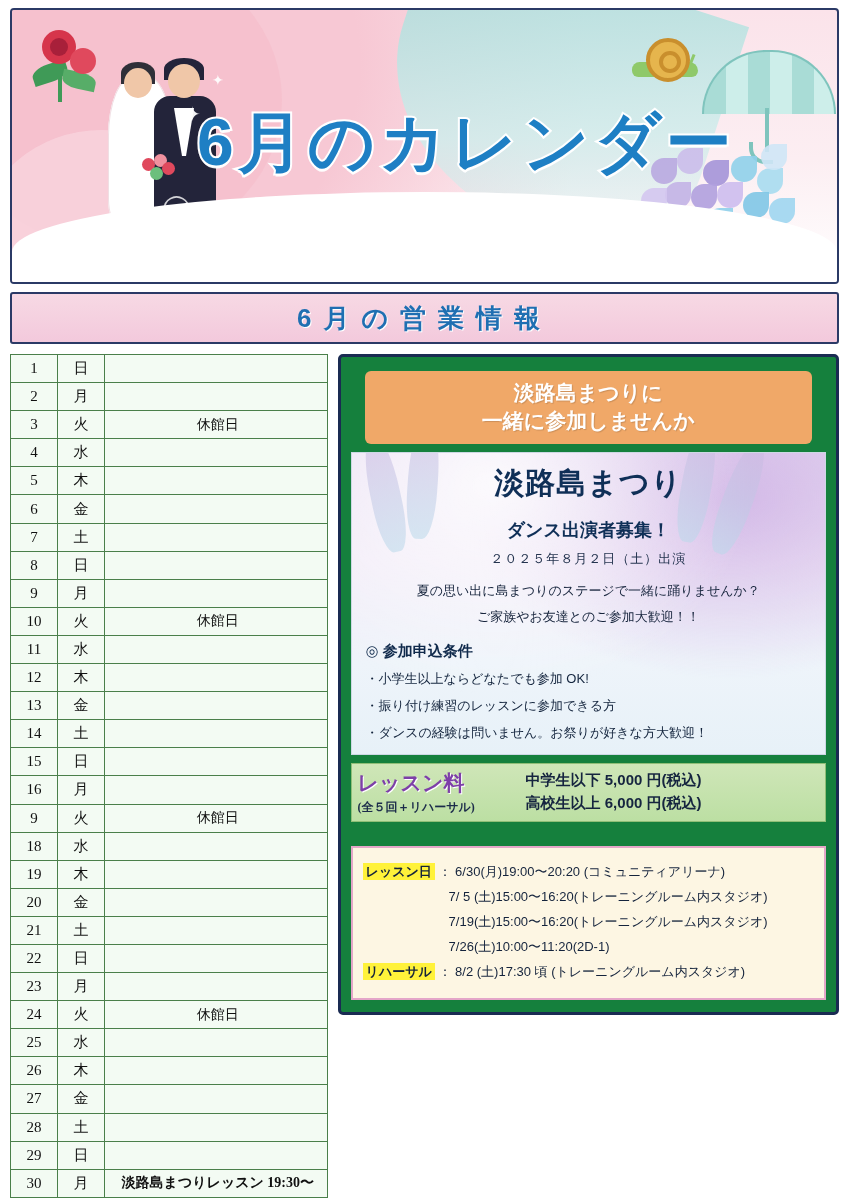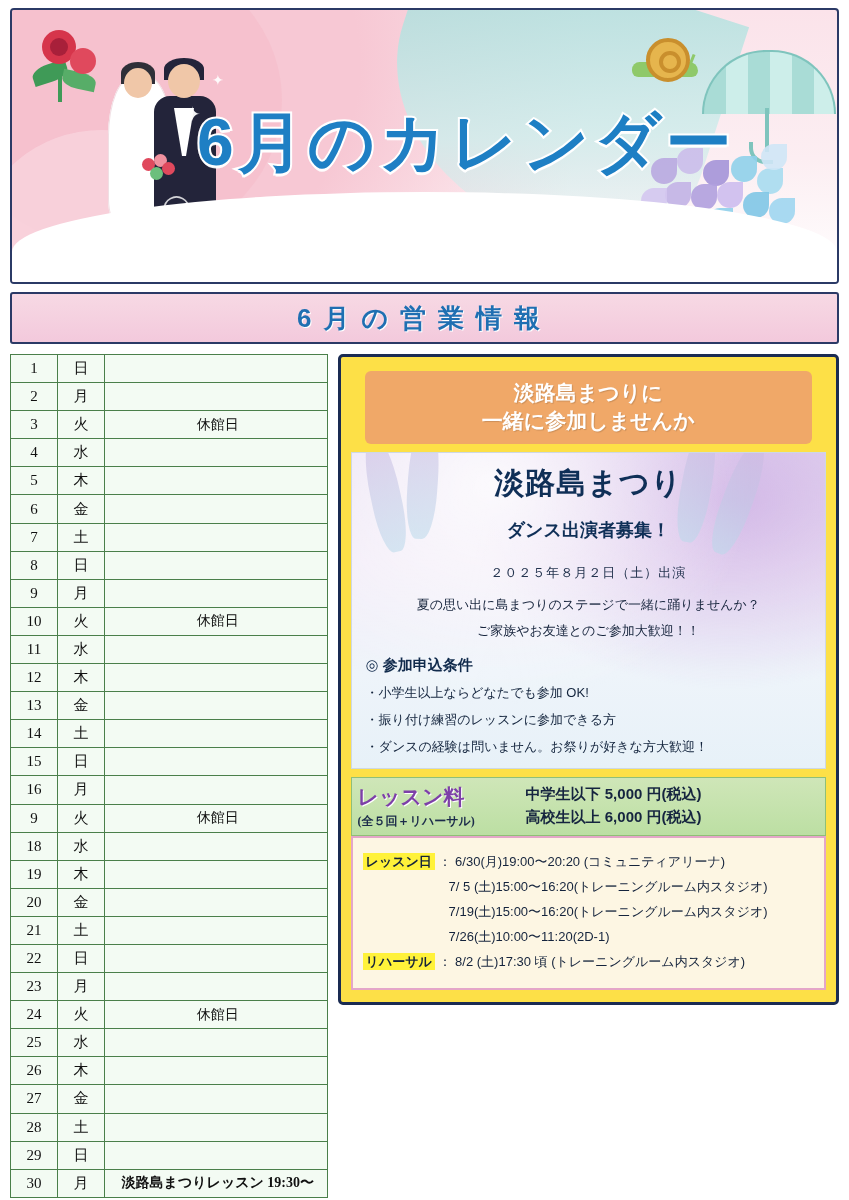--- a/index.html
+++ b/index.html
@@ -124,21 +124,21 @@
   .cal td.n{text-align:center;padding-left:8px;font-size:14px;}
   .sat{color:#1f6fd6;}
   .sun{color:#e3342f;}
   .note-red{color:#e3342f;font-weight:bold;font-size:14px;}
 
   
   .right{
     width:520px;
     border:3px solid #1a2b52;
     border-radius:5px;
-    background:#fde047;
+    background:#15803d;
     padding:10px 10px 12px 10px;
     box-sizing:border-box;
   }
   .cta{
     background:#f0a868;
     border-radius:6px;
     color:#ffffff;
     text-align:center;
     font-size:21px;
     font-weight:bold;
@@ -153,41 +153,41 @@
       radial-gradient(ellipse at 80% 15%, rgba(190,150,220,.55) 0%, rgba(255,255,255,0) 50%),
       linear-gradient(180deg,#e9dff3 0%,#f1eaf7 35%,#eef4fa 70%,#e7f1f8 100%);
     border:1px solid #cdd8e4;
     position:relative;
     padding:10px 14px 12px 14px;
     overflow:hidden;
   }
   .flyer .leaf{position:absolute;width:30px;height:120px;border-radius:50% 50% 40% 40%;background:linear-gradient(180deg,#cbb6e0,#b9d9ea);opacity:.55;}
   .f-title{font-size:30px;font-weight:bold;color:#0f2f57;text-align:center;letter-spacing:1px;position:relative;}
   .f-sub{font-size:18px;font-weight:bold;color:#0f2f57;text-align:center;margin-top:14px;position:relative;}
-  .f-date{font-size:13px;color:#24344f;text-align:center;margin-top:22px;letter-spacing:1px;position:relative;}
+  .f-date{font-size:13px;color:#24344f;text-align:center;margin-top:8px;letter-spacing:1px;position:relative;}
   .f-line{font-size:13px;color:#16243c;text-align:center;margin-top:14px;position:relative;}
   .f-line2{font-size:13px;color:#16243c;text-align:center;margin-top:8px;position:relative;}
   .f-cond-title{font-size:15px;font-weight:bold;color:#102a4c;margin-top:16px;position:relative;}
   .f-cond{font-size:13px;color:#13243d;margin-top:9px;position:relative;}
 
   .fee{
     margin-top:8px;
     background:linear-gradient(180deg,#cfe6b8 0%,#bcdfa3 100%);
     border:1px solid #8fbf77;
     display:flex;align-items:stretch;
     padding:5px 6px;
   }
   .fee-left{width:168px;text-align:left;}
   .fee-left .t1{font-size:21px;font-weight:bold;color:#7d3fa8;text-shadow:1px 1px 0 #fff;}
   .fee-left .t2{font-size:12px;font-weight:bold;color:#1b2b4a;margin-top:2px;font-family:Liberation Serif, serif;}
   .fee-right{flex:1;display:flex;flex-direction:column;justify-content:center;gap:4px;}
   .fee-right div{font-size:15px;font-weight:bold;color:#15243f;}
 
   .sched{
-    margin-top:0;
+    margin-top:24px;
     background:#fdf6e3;
     border:2px solid #e4a6c8;
     padding:8px 26px 10px 10px;
     position:relative;
   }
   .sched .row{font-size:13px;color:#14233c;margin:7px 0;}
   .tag{background:#fff23a;font-weight:bold;padding:1px 3px;}
   .indent{padding-left:86px;}
 </style>
 </head>

